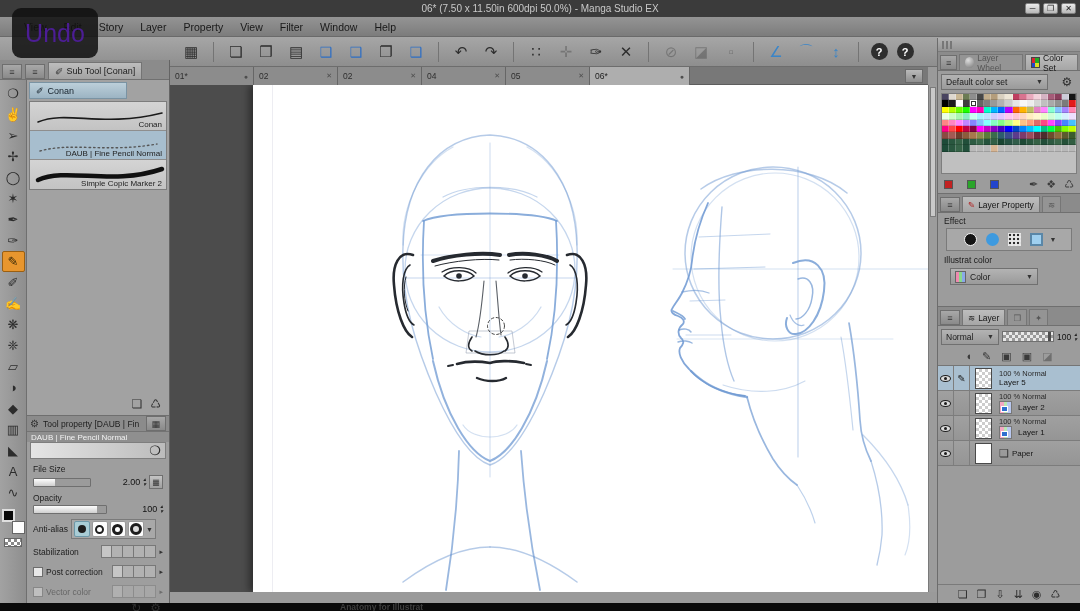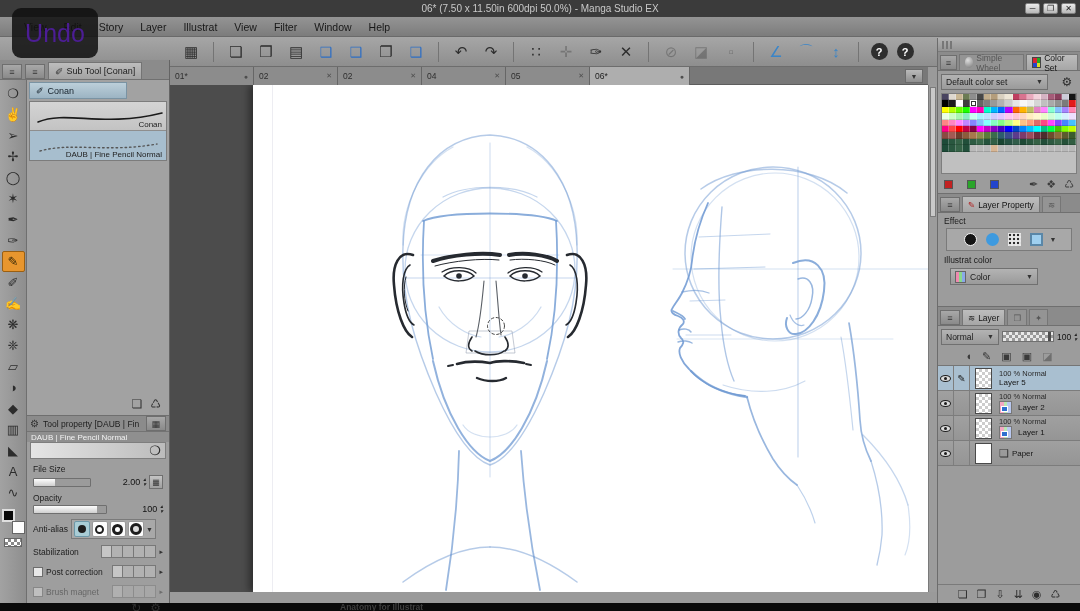--- a/index.html
+++ b/index.html
@@ -221,21 +221,21 @@
         <span class="winbtn">❐</span>
         <span class="winbtn">✕</span>
       </span>
   </div>
 
   <div class="menubar" id="menubar">
       <span class="menuitem">View</span>
       <span class="menuitem">Edit</span>
       <span class="menuitem">Story</span>
       <span class="menuitem">Layer</span>
-      <span class="menuitem">Illustrat</span>
+      <span class="menuitem">Property</span>
       <span class="menuitem">View</span>
       <span class="menuitem">Filter</span>
       <span class="menuitem">Window</span>
       <span class="menuitem">Help</span>
     </div>
 
   <div class="toolbar" id="toolbar">
       <span class="tbicon">▦</span>
       <span class="tbsep"></span>
       <span class="tbicon">❏</span>
@@ -453,20 +453,26 @@
                   <path d="M6,18 C35,6 70,24 130,9" fill="none" stroke="#1a1a1a" stroke-width="1.6" stroke-linecap="round"></path>
                 </svg>
                 <span class="bname">Conan</span>
               </div>
               <div class="brush selected">
                 <svg width="136" height="26" viewBox="0 0 136 26">
                   <path d="M8,18 C40,9 75,20 125,11" fill="none" stroke="#555" stroke-width="1.4" stroke-linecap="round" stroke-dasharray="1.5,3"></path>
                 </svg>
                 <span class="bname">DAUB | Fine Pencil Normal</span>
               </div>
+              <div class="brush">
+                <svg width="136" height="26" viewBox="0 0 136 26">
+                  <path d="M6,18 C35,5 80,24 130,7" fill="none" stroke="#101010" stroke-width="4.5" stroke-linecap="round"></path>
+                </svg>
+                <span class="bname">Simple Copic Marker 2</span>
+              </div>
             </div>
           <div class="stfooter">
             <span>❏</span>
             <span>♺</span>
           </div>
         </div>
         <div class="toolprop">
           <div class="tphdr">
             <span class="gear">⚙</span>
             <span class="t">Tool property [DAUB | Fin</span>
@@ -539,21 +545,21 @@
               <span style="display:flex;margin-left:auto">
                 <span class="seg first"></span>
                   <span class="seg"></span>
                   <span class="seg"></span>
                   <span class="seg"></span>
               </span>
               <span class="arr">▸</span>
             </div>
             <div class="tprow dim" style="margin-top:6px">
               <span class="cb"></span>
-              <span class="tplabel" style="margin:0">Brush magnet</span>
+              <span class="tplabel" style="margin:0">Vector color</span>
               <span style="display:flex;margin-left:auto">
                 <span class="seg first"></span>
                   <span class="seg"></span>
                   <span class="seg"></span>
                   <span class="seg"></span>
               </span>
               <span class="arr">▸</span>
             </div>
           </div>
           <div class="tpfooter">
@@ -572,21 +578,21 @@
         <i></i>
       </div>
 
     <div class="colorpanel">
       <div class="rphdr">
         <span class="phbtn">
             <span>≡</span>
           </span>
         <span class="rtab">
           <span class="sphere"></span>
-          <span>Simple Wheel</span>
+          <span>Layer Wheel</span>
         </span>
         <span class="rtab active">
           <span class="csicon">
               <i></i>
               <i></i>
               <i></i>
               <i></i>
             </span>
           <span>Color Set</span>
         </span>

